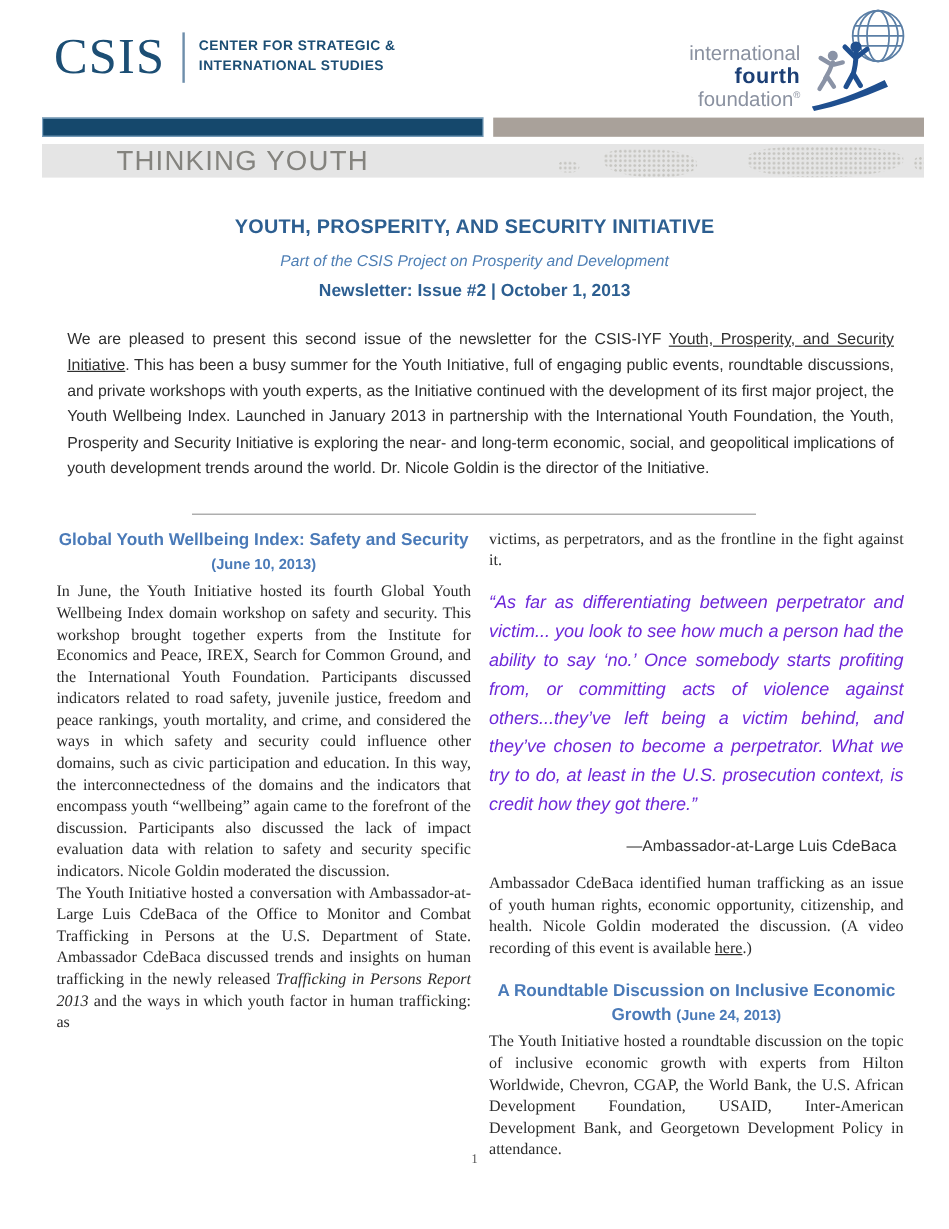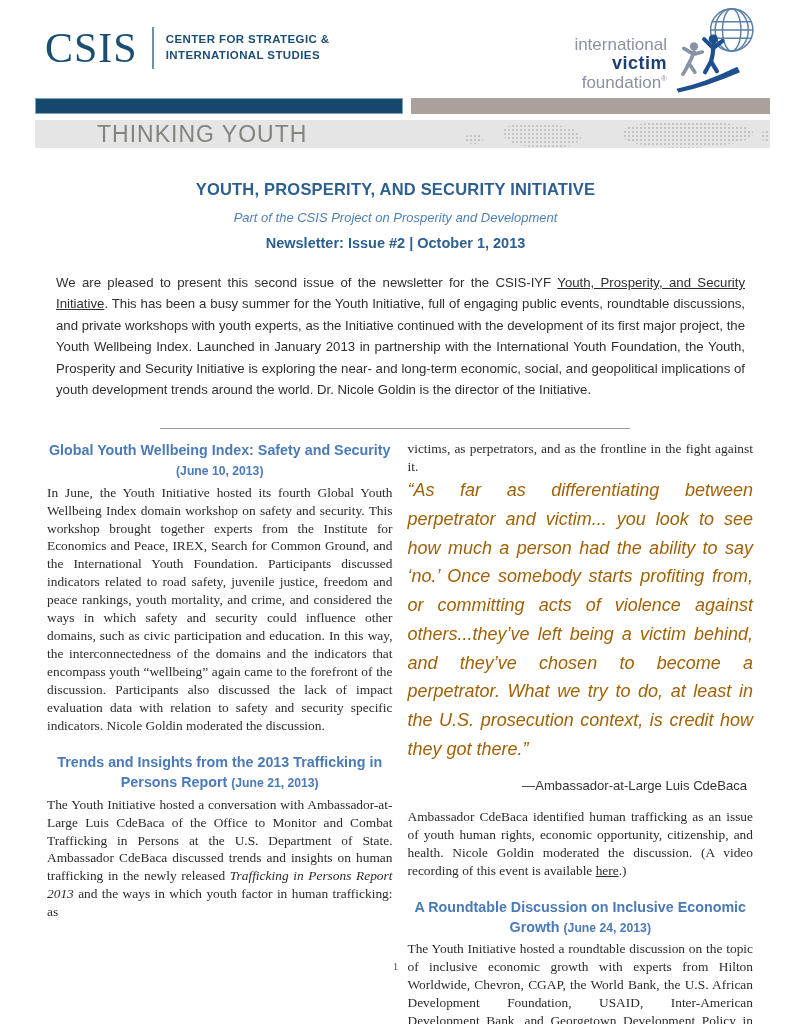--- a/index.html
+++ b/index.html
@@ -86,21 +86,22 @@
     margin-bottom: 3px;
     text-align: center;
   }
   .art-date { font-size: 12.2px; }
   .body-serif {
     font-family: "Liberation Serif", serif;
     font-size: 13.4px; line-height: 1.34; color: #2b2b2b; text-align: justify;
   }
   .mt { margin-top: 17px; }
   .quote {
-    font-size: 18px; font-style: italic; line-height: 1.6; color: #a16207;
+    margin-top: 15px;
+    font-size: 15px; font-style: italic; line-height: 1.6; color: #6d28d9;
     text-align: justify;
   }
   .attribution {
     margin-top: 14px; margin-bottom: 15px;
     font-size: 13.1px; color: #333333; text-align: right; padding-right: 6px;
   }
 
   
   .page-number {
     position: absolute; bottom: 52px; left: 0; width: 100%;
@@ -119,21 +120,21 @@
       <span class="csis-divider"></span>
       <span class="csis-name">
         <span>CENTER FOR STRATEGIC &amp;</span>
         <span>INTERNATIONAL STUDIES</span>
       </span>
     </div>
 
     <div class="iyf-logo">
       <div class="iyf-text">
         <span class="iyf-l1">international</span>
-        <span class="iyf-l2">victim</span>
+        <span class="iyf-l2">fourth</span>
         <span class="iyf-l3"><span>foundation</span><span class="iyf-reg">®</span></span>
       </div>
       <svg class="iyf-mark" viewBox="0 0 100 100">
         <g stroke="#5b7fa6" stroke-width="1.6" fill="none">
           <circle cx="66" cy="26" r="23"></circle>
           <ellipse cx="66" cy="26" rx="10" ry="23"></ellipse>
           <ellipse cx="66" cy="26" rx="18" ry="23"></ellipse>
           <line x1="45" y1="17" x2="87" y2="17"></line>
           <line x1="43" y1="26" x2="89" y2="26"></line>
           <line x1="45" y1="35" x2="87" y2="35"></line>
@@ -184,21 +185,20 @@
 
   <p class="intro"><span>We are pleased to present this second issue of the newsletter for the CSIS-IYF </span><a class="body-link">Youth, Prosperity, and Security Initiative</a><span>. This has been a busy summer for the Youth Initiative, full of engaging public events, roundtable discussions, and private workshops with youth experts, as the Initiative continued with the development of its first major project, the Youth Wellbeing Index. Launched in January 2013 in partnership with the International Youth Foundation, the Youth, Prosperity and Security Initiative is exploring the near- and long-term economic, social, and geopolitical implications of youth development trends around the world. Dr. Nicole Goldin is the director of the Initiative.</span></p>
 
   <div class="divider"></div>
 
   <div class="columns">
     <div class="col">
       <div class="art-heading"><span>Global Youth Wellbeing Index: Safety and Security </span><span class="art-date">(June 10, 2013)</span></div>
       <p class="body-serif">In June, the Youth Initiative hosted its fourth Global Youth Wellbeing Index domain workshop on safety and security. This workshop brought together experts from the Institute for Economics and Peace, IREX, Search for Common Ground, and the International Youth Foundation. Participants discussed indicators related to road safety, juvenile justice, freedom and peace rankings, youth mortality, and crime, and considered the ways in which safety and security could influence other domains, such as civic participation and education. In this way, the interconnectedness of the domains and the indicators that encompass youth “wellbeing” again came to the forefront of the discussion. Participants also discussed the lack of impact evaluation data with relation to safety and security specific indicators. Nicole Goldin moderated the discussion.</p>
 
-      <div class="art-heading mt"><span>Trends and Insights from the 2013 Trafficking in Persons Report </span><span class="art-date">(June 21, 2013)</span></div>
       <p class="body-serif"><span>The Youth Initiative hosted a conversation with Ambassador-at-Large Luis CdeBaca of the Office to Monitor and Combat Trafficking in Persons at the U.S. Department of State. Ambassador CdeBaca discussed trends and insights on human trafficking in the newly released </span><i>Trafficking in Persons Report 2013</i><span> and the ways in which youth factor in human trafficking: as</span></p>
     </div>
 
     <div class="col">
       <p class="body-serif">victims, as perpetrators, and as the frontline in the fight against it.</p>
 
       <p class="quote">“As far as differentiating between perpetrator and victim... you look to see how much a person had the ability to say ‘no.’ Once somebody starts profiting from, or committing acts of violence against others...they’ve left being a victim behind, and they’ve chosen to become a perpetrator. What we try to do, at least in the U.S. prosecution context, is credit how they got there.”</p>
       <div class="attribution">—Ambassador-at-Large Luis CdeBaca</div>
 
       <p class="body-serif"><span>Ambassador CdeBaca identified human trafficking as an issue of youth human rights, economic opportunity, citizenship, and health. Nicole Goldin moderated the discussion. (A video recording of this event is available </span><a class="body-link">here</a><span>.)</span></p>

